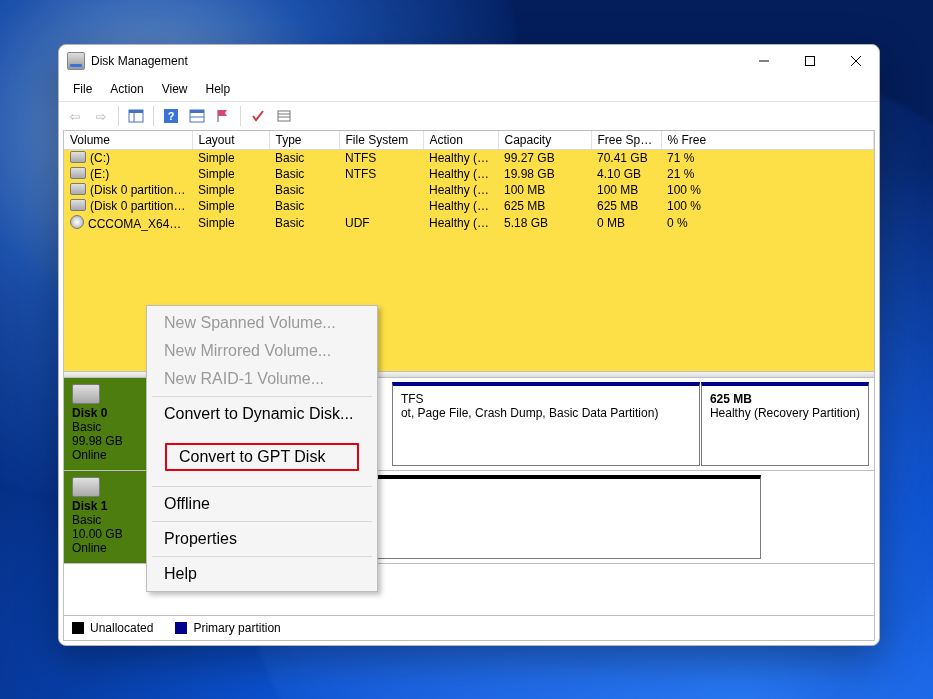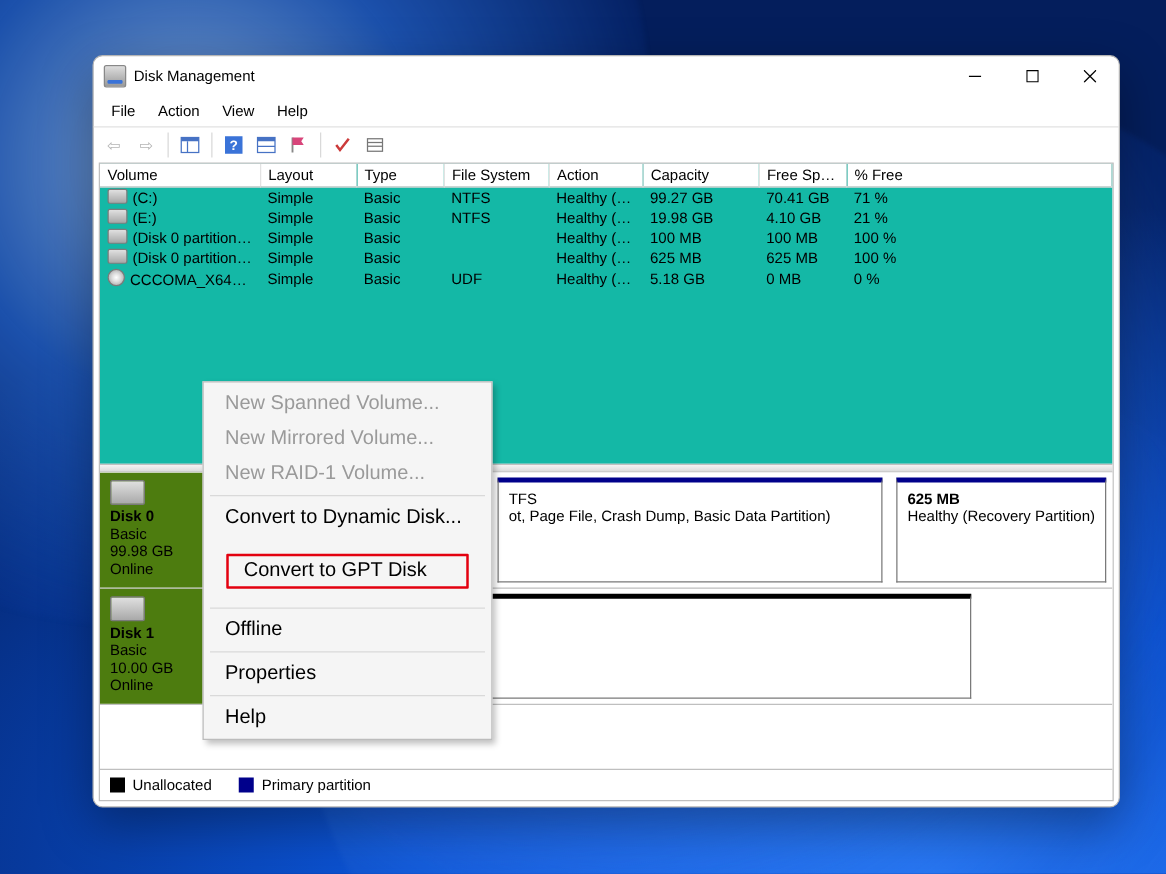--- a/index.html
+++ b/index.html
@@ -37,21 +37,21 @@
   .bloom.b2 { left:-300px; top:-320px; width:820px; height:820px;
     background: radial-gradient(circle at 55% 55%, rgba(180,220,255,0.7) 0%, rgba(50,130,250,0.5) 30%, rgba(10,60,170,0.1) 60%, rgba(5,30,100,0) 75%);
   }
   .bloom.b3 { left:240px; top:300px; width:760px; height:420px;
     background: radial-gradient(ellipse at 30% 40%, rgba(30,90,220,0.6) 0%, rgba(10,50,160,0) 70%);
     transform: rotate(-10deg);
   }
 
   .window {
     position: absolute;
-    left: 74px;
+    left: 58px;
     top: 44px;
     width: 820px;
     height: 600px;
     background: #ffffff;
     border: 1px solid #b5b5b5;
     border-radius: 8px;
     box-shadow: 0 14px 40px rgba(0,0,0,0.35);
     z-index: 1;
     display: flex;
     flex-direction: column;
@@ -114,21 +114,21 @@
   .content {
     flex:1;
     margin: 0 4px 4px 4px;
     border: 1px solid #bfbfbf;
     display:flex;
     flex-direction:column;
     overflow:hidden;
   }
 
   
-  .table-wrap { height: 240px; overflow:hidden; background:#14b8a6; }
+  .table-wrap { height: 240px; overflow:hidden; background:#fde047; }
   table.vol-table { width: 100%; border-collapse: collapse; table-layout: fixed; }
   table.vol-table thead th {
     text-align:left;
     font-weight: normal;
     font-size: 12px;
     padding: 2px 6px;
     background:#fff;
     border-right: 1px solid #e2e2e2;
     border-bottom: 1px solid #d7d7d7;
     white-space: nowrap;
@@ -177,21 +177,21 @@
     background:linear-gradient(#e0e0e0,#a9a9a9);
     border:1px solid #7a7a7a;
     border-radius:2px;
     margin-bottom:2px;
   }
   .disk-head .dname { font-weight:bold; }
   .disk-body {
     flex:1;
     padding:4px;
     display:flex;
-    gap:10px;
+    gap:0;
   }
   .part {
     border:1px solid #7a7a7a;
     border-top: 4px solid #00008b;
     padding: 6px 8px;
     font-size:12px;
     overflow:hidden;
     margin-right:1px;
   }
   .part.unalloc { border-top:4px solid #000; }

